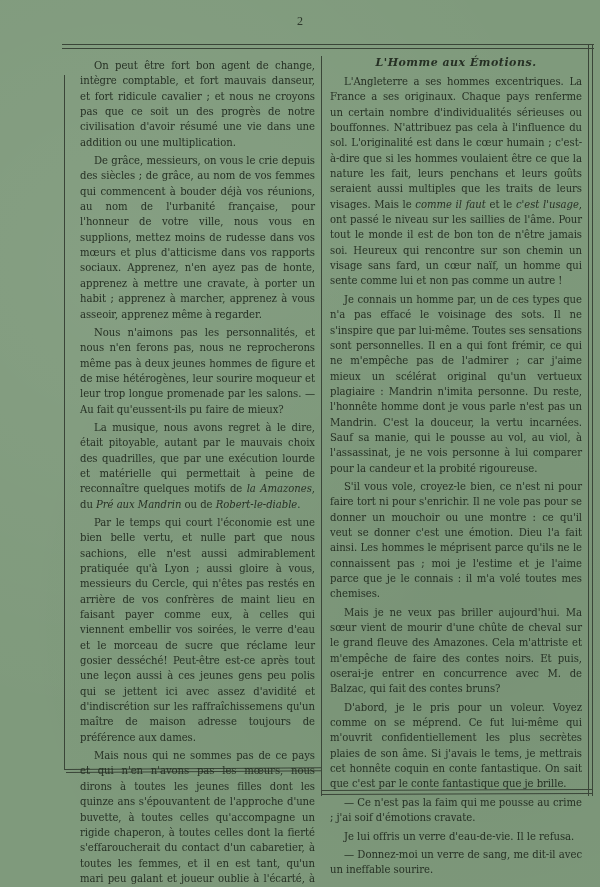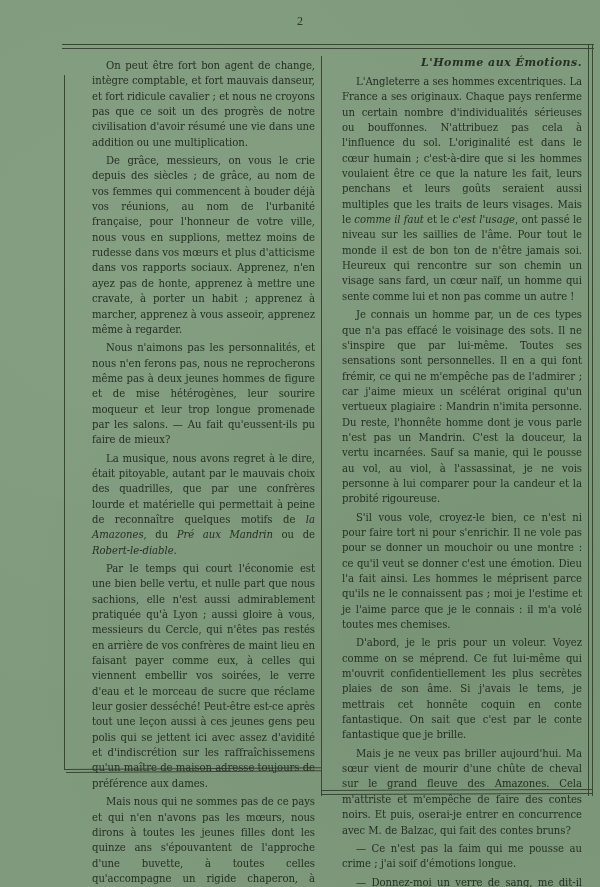--- a/index.html
+++ b/index.html
@@ -26,23 +26,23 @@
   .rule-bottom-left2 { position:absolute; left:66px; width:256px; top:772px; border-top:1px solid #3a4538; transform:rotate(-0.4deg); transform-origin:left; }
   .rule-bottom-right { position:absolute; left:321px; width:272px; top:790px; border-top:1px solid #3a4538; transform:rotate(-0.2deg); transform-origin:left; }
   .rule-bottom-right2 { position:absolute; left:321px; width:272px; top:794px; border-top:1px solid #3a4538; transform:rotate(-0.2deg); transform-origin:left; }
 
   .column {
     position:absolute; font-size:10.1px; line-height:15.35px;
     text-align:justify; letter-spacing:-0.05px;
   }
   .col-left { left:80px; top:58px; width:235px; }
   .col-right { left:330px; top:74px; width:252px; }
-  .column p { margin:0 0 3px 12px; text-indent:14px; }
+  .column p { margin:0 0 3px 0; text-indent:14px; }
   .article-title {
-    position:absolute; left:330px; width:252px; top:56px; text-align:right;
+    position:absolute; left:330px; width:252px; top:56px; text-align:center;
     font-family:"DejaVu Serif", serif; font-size:11px; font-weight:bold;
     letter-spacing:0.5px; font-style:italic;
   }
   i, em { }
 </style>
 </head>
 <body>
 
 <div class="page-number">2</div>
 
@@ -54,30 +54,31 @@
 <div class="col-divider"></div>
 <div class="rule-bottom-left"></div>
 <div class="rule-bottom-left2"></div>
 <div class="rule-bottom-right"></div>
 <div class="rule-bottom-right2"></div>
 
 <div class="column col-left">
   <p>On peut être fort bon agent de change, intègre comptable, et fort mauvais danseur, et fort ridicule cavalier ; et nous ne croyons pas que ce soit un des progrès de notre civilisation d'avoir résumé une vie dans une addition ou une multiplication.</p>
   <p>De grâce, messieurs, on vous le crie depuis des siècles ; de grâce, au nom de vos femmes qui commencent à bouder déjà vos réunions, au nom de l'urbanité française, pour l'honneur de votre ville, nous vous en supplions, mettez moins de rudesse dans vos mœurs et plus d'atticisme dans vos rapports sociaux. Apprenez, n'en ayez pas de honte, apprenez à mettre une cravate, à porter un habit ; apprenez à marcher, apprenez à vous asseoir, apprenez même à regarder.</p>
   <p>Nous n'aimons pas les personnalités, et nous n'en ferons pas, nous ne reprocherons même pas à deux jeunes hommes de figure et de mise hétérogènes, leur sourire moqueur et leur trop longue promenade par les salons. — Au fait qu'eussent-ils pu faire de mieux?</p>
-  <p><span>La musique, nous avons regret à le dire, était pitoyable, autant par le mauvais choix des quadrilles, que par une confrères lourde et matérielle qui permettait à peine de reconnaître quelques motifs de </span><i>la Amazones</i><span>, du </span><i>Pré aux Mandrin</i><span> ou de </span><i>Robert-le-diable</i><span>.</span></p>
+  <p><span>La musique, nous avons regret à le dire, était pitoyable, autant par le mauvais choix des quadrilles, que par une exécution lourde et matérielle qui permettait à peine de reconnaître quelques motifs de </span><i>la Amazones</i><span>, du </span><i>Pré aux Mandrin</i><span> ou de </span><i>Robert-le-diable</i><span>.</span></p>
   <p>Par le temps qui court l'économie est une bien belle vertu, et nulle part que nous sachions, elle n'est aussi admirablement pratiquée qu'à Lyon ; aussi gloire à vous, messieurs du Cercle, qui n'êtes pas restés en arrière de vos confrères de maint lieu en faisant payer comme eux, à celles qui viennent embellir vos soirées, le verre d'eau et le morceau de sucre que réclame leur gosier desséché! Peut-être est-ce après tout une leçon aussi à ces jeunes gens peu polis qui se jettent ici avec assez d'avidité et d'indiscrétion sur les raffraîchissemens qu'un maître de maison adresse toujours de préférence aux dames.</p>
   <p style="margin-bottom:0">Mais nous qui ne sommes pas de ce pays et qui n'en n'avons pas les mœurs, nous dirons à toutes les jeunes filles dont les quinze ans s'épouvantent de l'approche d'une buvette, à toutes celles qu'accompagne un rigide chaperon, à toutes celles dont la fierté s'effaroucherait du contact d'un cabaretier, à toutes les femmes, et il en est tant, qu'un mari peu galant et joueur oublie à l'écarté, à toutes celles aussi qui par imprévoyance n'auraient pas garni leur escarcelle de monnoie de cuivre, et à celles encore qui mieux que la danse seule aiment de doux propos et de galantes manières, nous crierons : Dieu vous garde, si vous ne voulez y mourir d'ennui, de chaleur et de soif, Dieu vous garde d'aller aux bals du Cercle des</p>
 
 </div>
 
 <div class="article-title">L'Homme aux Émotions.</div>
 
 <div class="column col-right">
   <p><span>L'Angleterre a ses hommes excentriques. La France a ses originaux. Chaque pays renferme un certain nombre d'individualités sérieuses ou bouffonnes. N'attribuez pas cela à l'influence du sol. L'originalité est dans le cœur humain ; c'est-à-dire que si les hommes voulaient être ce que la nature les fait, leurs penchans et leurs goûts seraient aussi multiples que les traits de leurs visages. Mais le </span><i>comme il faut</i><span> et le </span><i>c'est l'usage</i><span>, ont passé le niveau sur les saillies de l'âme. Pour tout le monde il est de bon ton de n'être jamais soi. Heureux qui rencontre sur son chemin un visage sans fard, un cœur naïf, un homme qui sente comme lui et non pas comme un autre !</span></p>
   <p>Je connais un homme par, un de ces types que n'a pas effacé le voisinage des sots. Il ne s'inspire que par lui-même. Toutes ses sensations sont personnelles. Il en a qui font frémir, ce qui ne m'empêche pas de l'admirer ; car j'aime mieux un scélérat original qu'un vertueux plagiaire : Mandrin n'imita personne. Du reste, l'honnête homme dont je vous parle n'est pas un Mandrin. C'est la douceur, la vertu incarnées. Sauf sa manie, qui le pousse au vol, au viol, à l'assassinat, je ne vois personne à lui comparer pour la candeur et la probité rigoureuse.</p>
   <p>S'il vous vole, croyez-le bien, ce n'est ni pour faire tort ni pour s'enrichir. Il ne vole pas pour se donner un mouchoir ou une montre : ce qu'il veut se donner c'est une émotion. Dieu l'a fait ainsi. Les hommes le méprisent parce qu'ils ne le connaissent pas ; moi je l'estime et je l'aime parce que je le connais : il m'a volé toutes mes chemises.</p>
+  <p>Mais je ne veux pas briller aujourd'hui. Ma sœur vient de mourir d'une chûte de cheval sur le grand fleuve des Amazones. Cela m'attriste et m'empêche de faire des contes noirs. Et puis, oserai-je entrer en concurrence avec M. de Balzac, qui fait des contes bruns?</p>
   <p>D'abord, je le pris pour un voleur. Voyez comme on se méprend. Ce fut lui-même qui m'ouvrit confidentiellement les plus secrètes plaies de son âme. Si j'avais le tems, je mettrais cet honnête coquin en conte fantastique. On sait que c'est par le conte fantastique que je brille.</p>
-  <p>Mais je ne veux pas briller aujourd'hui. Ma sœur vient de mourir d'une chûte de cheval sur le grand fleuve des Amazones. Cela m'attriste et m'empêche de faire des contes noirs. Et puis, oserai-je entrer en concurrence avec M. de Balzac, qui fait des contes bruns?</p>
-  <p>— Ce n'est pas la faim qui me pousse au crime ; j'ai soif d'émotions longue.</p>
+  <p>— Ce n'est pas la faim qui me pousse au crime ; j'ai soif d'émotions cravate.</p>
+  <p>Je lui offris un verre d'eau-de-vie. Il le refusa.</p>
   <p>— Donnez-moi un verre de sang, me dit-il avec un ineffable sourire.</p>
 
 </div>
 
 </body></html>

